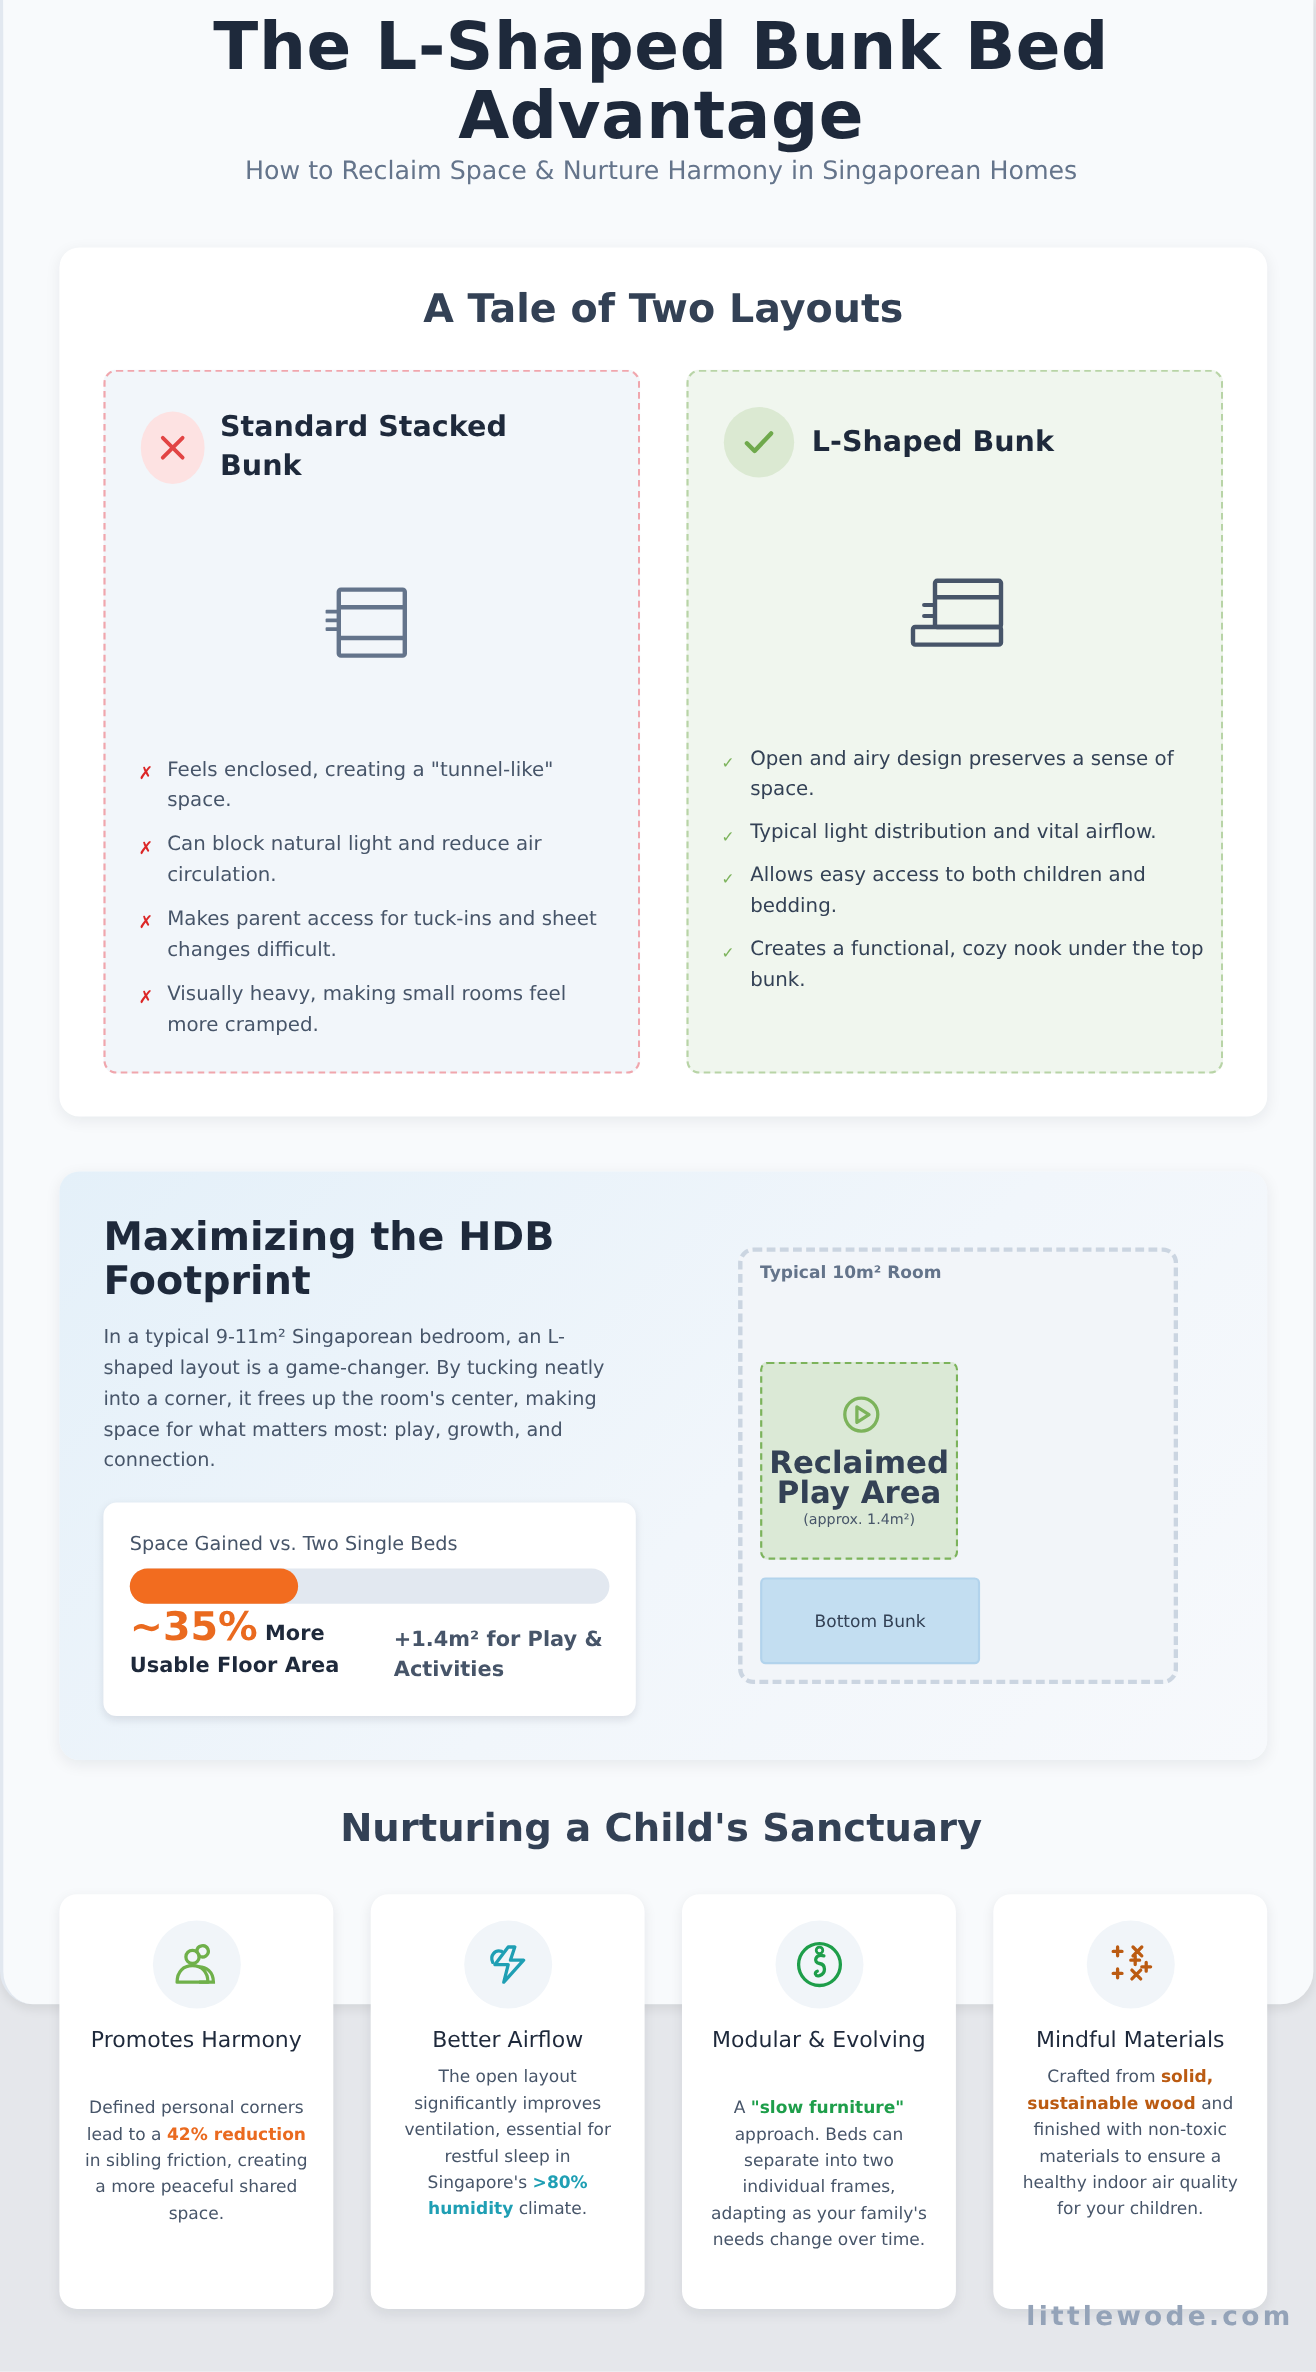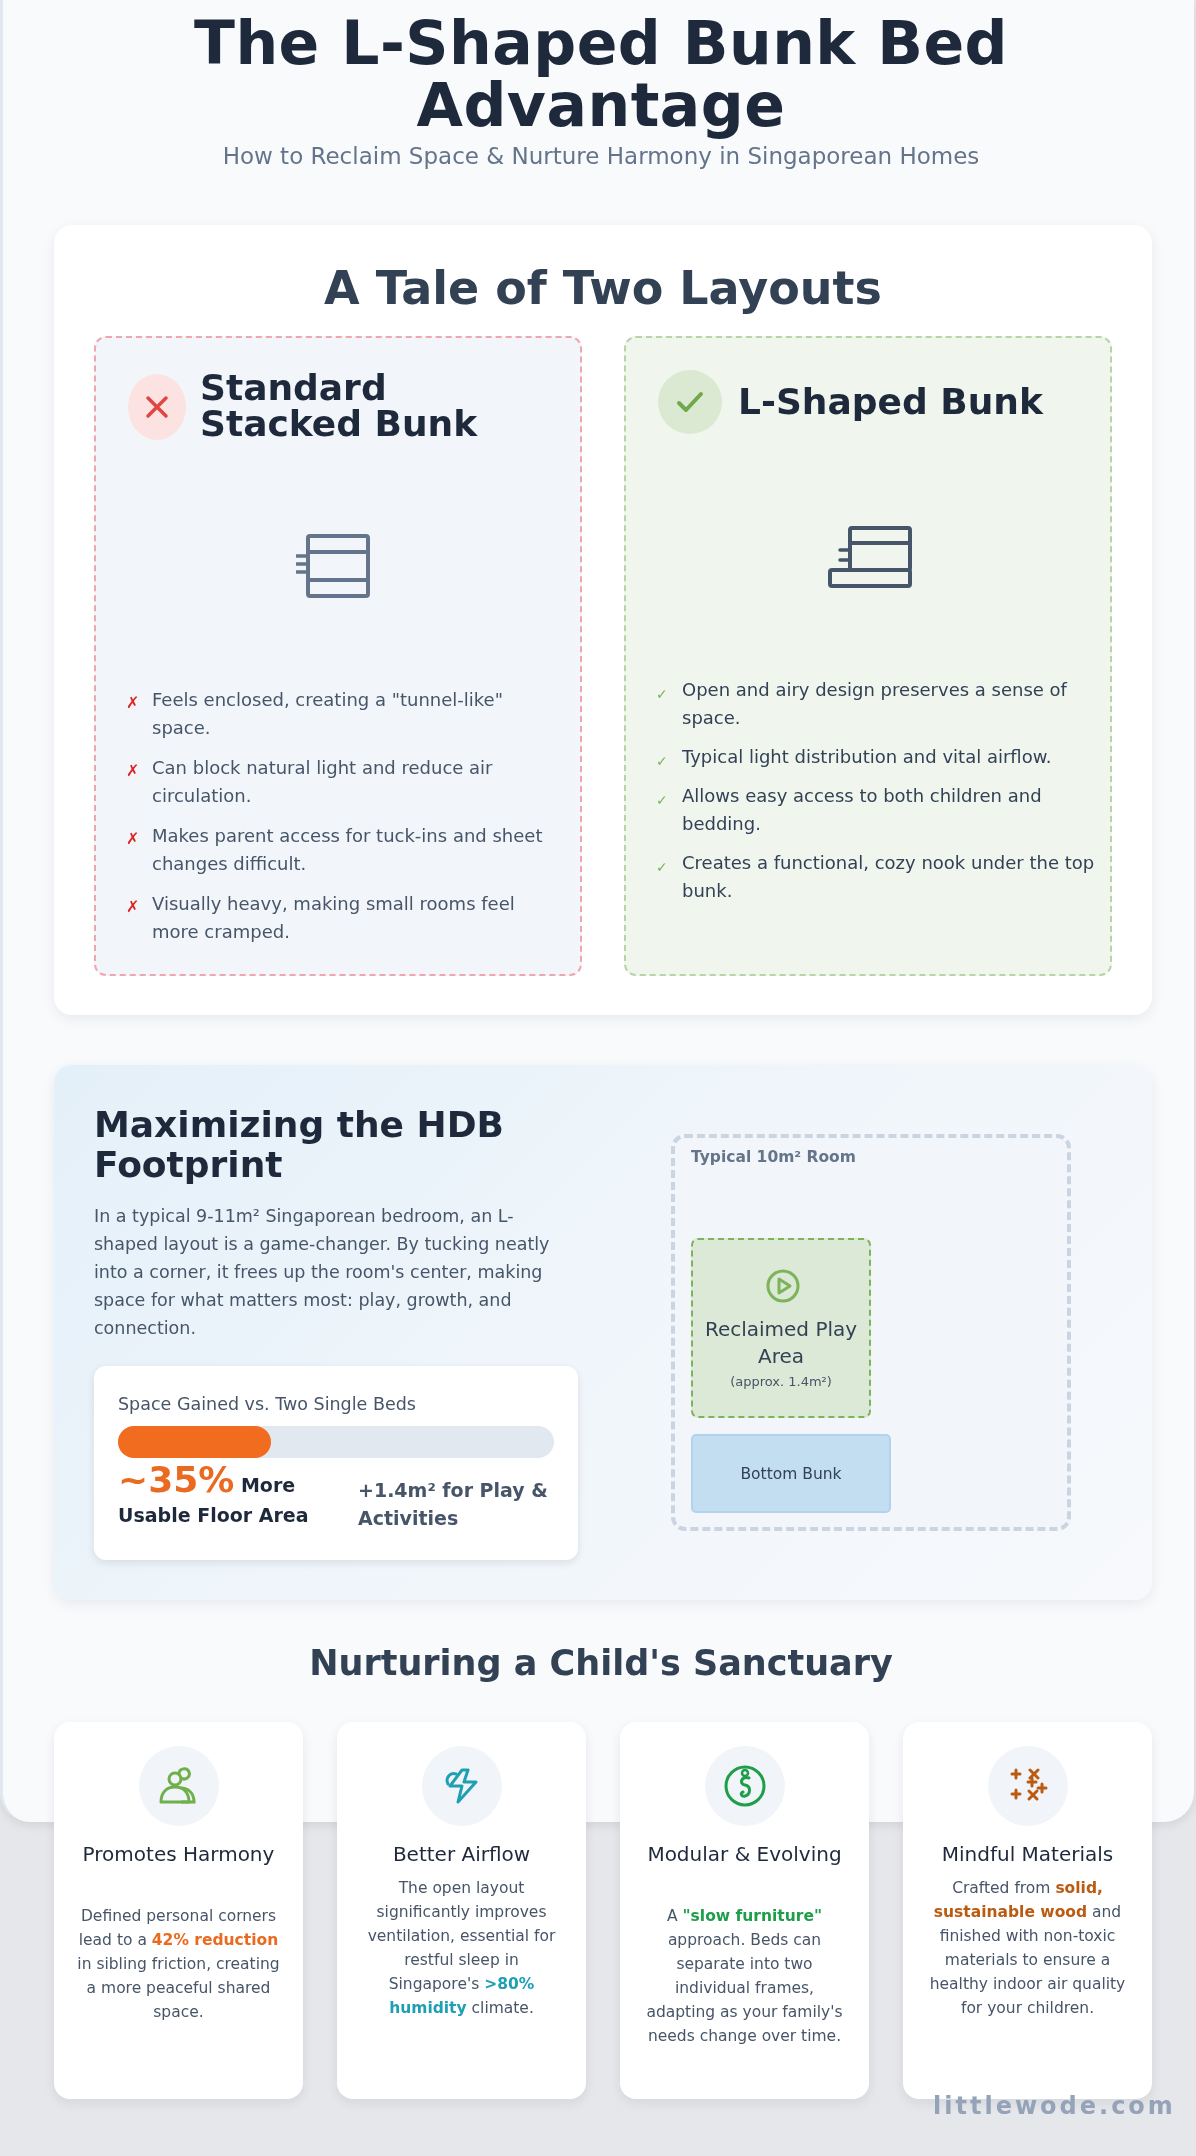--- a/index.html
+++ b/index.html
@@ -31,36 +31,36 @@
     text-align: center; font-size: 23px; color: #64748b;
   }
   
   .card1 {
     position: absolute; left: 51px; top: 225px; width: 1098px; height: 790px;
     background: #fff; border-radius: 18px;
     box-shadow: 0 4px 14px rgba(15,23,42,0.07);
   }
   .sec-title {
     position: absolute; left: 0; width: 100%; text-align: center;
-    font-size: 46px; font-weight: bold; color: #334155;
+    font-size: 36px; font-weight: bold; color: #334155;
   }
   .layout-box {
     position: absolute; top: 111px; width: 488px; height: 640px;
     border-radius: 12px; border: 2px dashed;
   }
   .layout-box.bad { left: 40px; background: #f2f6fa; border-color: #f0a6ad; }
   .layout-box.good { left: 570px; background: #f0f6ee; border-color: #b8d4a6; }
   .badge {
     position: absolute; width: 58px; height: 66px; border-radius: 50%;
     display: flex; align-items: center; justify-content: center;
   }
   .bad .badge { left: 32px; top: 36px; background: #fde2e2; }
   .good .badge { left: 32px; top: 32px; width: 64px; height: 64px; background: #dbe9d2; }
   .box-title {
-    position: absolute; font-size: 36px; line-height: 36px; font-weight: bold; color: #1e293b;
+    position: absolute; font-size: 26px; line-height: 36px; font-weight: bold; color: #1e293b;
   }
   .bad .box-title { left: 104px; top: 32px; }
   .good .box-title { left: 112px; top: 46px; }
   .bed-icon { position: absolute; }
   .bad .bed-icon { left: 200px; top: 190px; }
   .good .bed-icon { left: 200px; top: 182px; }
   .points { position: absolute; left: 30px; width: 440px; list-style: none; }
   .bad .points { top: 348px; }
   .good .points { top: 338px; }
   .points li {
@@ -121,21 +121,21 @@
   .bunk.top { left: 196px; top: 16px; width: 180px; height: 79px; }
   .bunk.bottom { left: 16px; top: 296px; width: 200px; height: 79px; }
   .play {
     position: absolute; left: 16px; top: 100px; width: 180px; height: 180px;
     background: #dbe9d6; border: 2px dashed #7cb35b; border-radius: 7px;
     text-align: center;
   }
   .play-icon { position: absolute; left: 72px; top: 28px; }
   .play-title {
     position: absolute; left: 0; top: 76px; width: 100%;
-    font-size: 20px; line-height: 27px; font-weight: normal; color: #334155;
+    font-size: 28px; line-height: 27px; font-weight: bold; color: #334155;
   }
   .play-sub { position: absolute; left: 0; top: 134px; width: 100%; font-size: 13px; color: #475569; }
 
   
   .sec3-title {
     position: absolute; left: 0; top: 1643px; width: 1196px; text-align: center;
     font-size: 35px; font-weight: bold; color: #334155;
   }
   .feature {
     position: absolute; top: 1722px; width: 249px; height: 377px;

